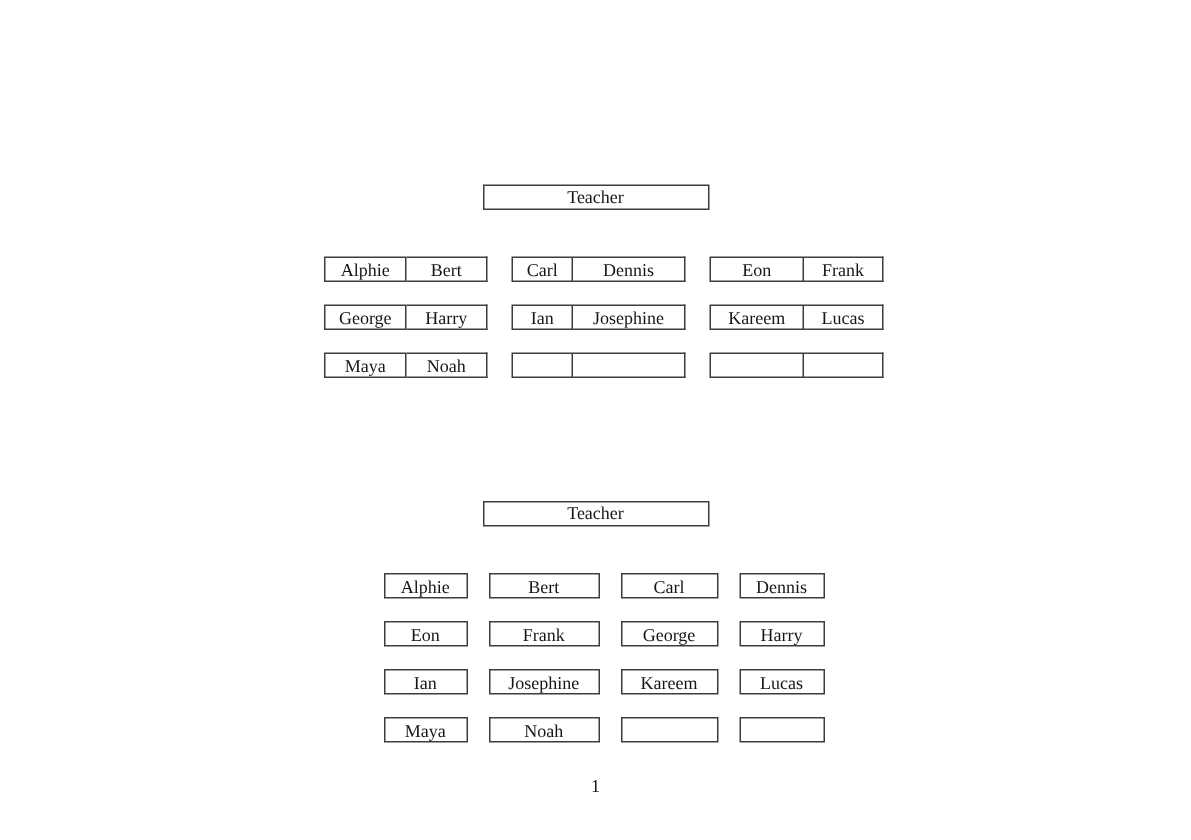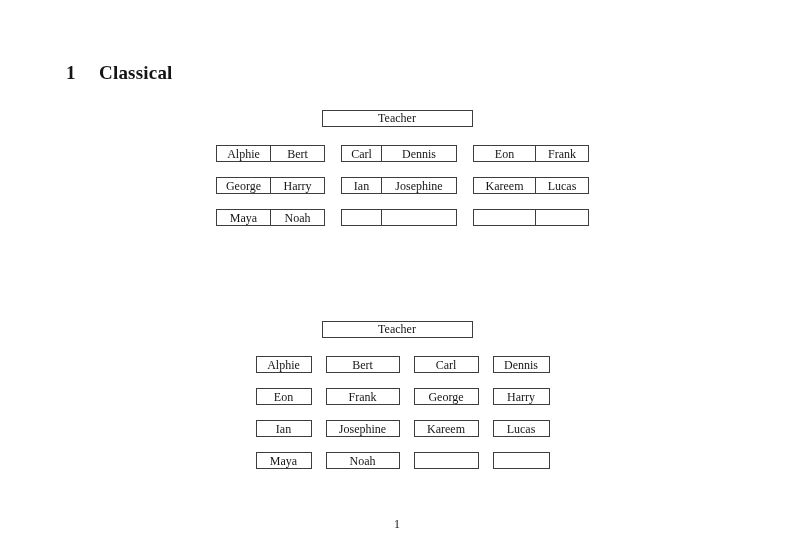--- a/index.html
+++ b/index.html
@@ -23,21 +23,21 @@
     white-space: nowrap;
   }
   .heading-1 { top: 61px; }
   .heading-2 { top: 272px; }
   .sec-num { display: inline-block; width: 33px; }
   .diagram { position: absolute; left: 0; right: 0; }
   .diagram-1 { top: 107px; }
   .diagram-2 { top: 318px; }
   .teacher-box {
     width: 151px; height: 17px;
-    margin: 3px auto;
+    margin: 16px auto;
     box-sizing: border-box;
     border: 1px solid #3d3d3d;
     text-align: center;
     font-size: 12px;
     line-height: 15px;
   }
   .desks {
     display: flex;
     justify-content: center;
     align-items: flex-start;
@@ -75,21 +75,20 @@
     top: 517px; left: 0; right: 0;
     text-align: center;
     font-size: 12px;
   }
 </style>
 </head>
 <body>
 
 <div class="page">
 
-  <h2 class="heading heading-1"><span class="sec-num">1</span><span class="sec-title">Classical</span></h2>
 
   <div class="diagram diagram-1">
     <div class="teacher-box">Teacher</div>
     <div class="desks desks-1">
       <table class="desk-col s1c1">
         <tbody>
             <tr>
           <td class="seat a">Alphie</td>
           <td class="seat b">Bert</td>
         </tr>

